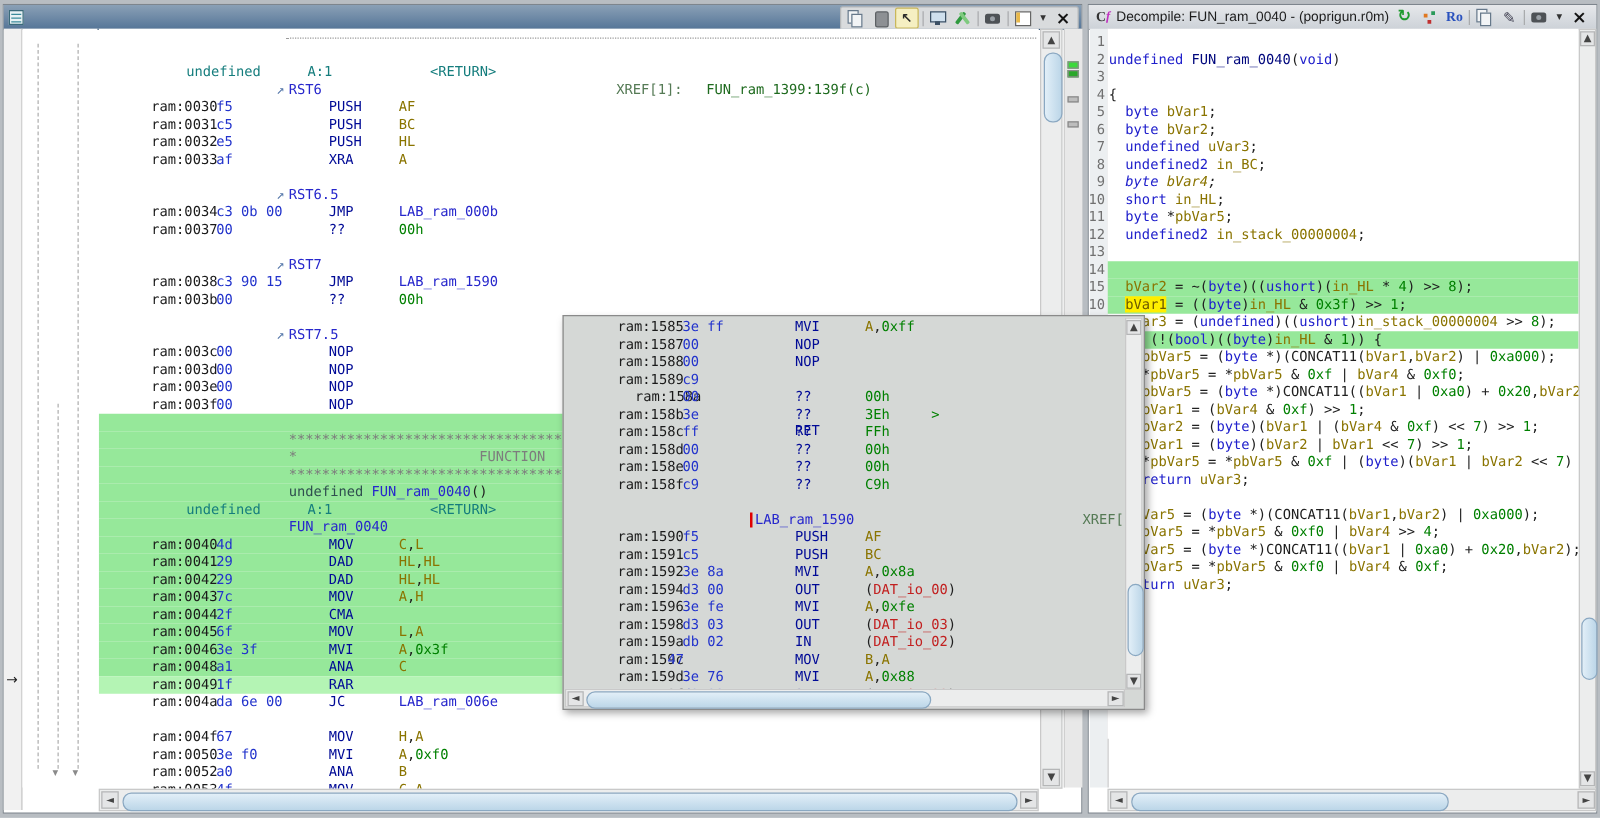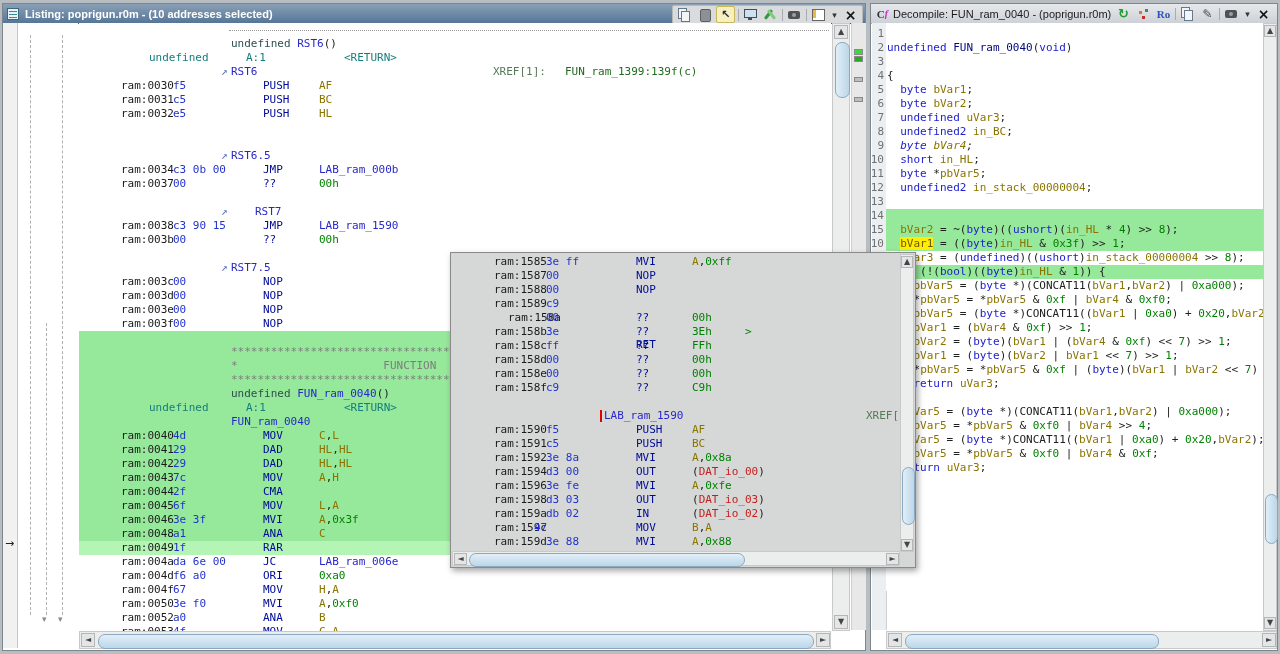--- a/index.html
+++ b/index.html
@@ -90,21 +90,20 @@
          border:1px solid #8a8a8a;box-sizing:border-box;z-index:50;box-shadow:2px 3px 6px rgba(0,0,0,.35);}
 </style>
 </head>
 <body>
 
 <div id="screen">
 
   <div class="win" id="listing-win" style="left:2px;top:3px;width:864px;height:648px;">
     <div class="titlebar tb-blue">
       <span class="doc-ic"></span>
-      <span class="tb-title">Listing: poprigun.r0m - (10 addresses selected)</span>
       <div class="tb-icons" id="listing-toolbar">
           <span class="ic ic-copy"></span>
           <span class="ic ic-paste"></span>
           <span class="ic ic-cursor">↖</span>
           <span class="sep"></span>
           <span class="ic ic-monitor"></span>
           <span class="ic ic-markup"></span>
           <span class="sep"></span>
           <span class="ic ic-camera"></span>
           <span class="sep"></span>
@@ -120,32 +119,32 @@
     <div style="position:absolute;left:15px;top:19px;width:60px;bottom:20px;background:#fff;">
       <div class="dashv" style="left:12px;top:12px;height:580px;"></div>
       <div class="dashv" style="left:28px;top:300px;height:292px;"></div>
       <div class="dashv" style="left:44px;top:12px;height:580px;"></div>
       <div class="arrowglyph" style="left:24px;top:589px;">▾</div>
       <div class="arrowglyph" style="left:40px;top:589px;">▾</div>
     </div>
 
     <div class="rowhost" id="listing-rows" style="left:76px;top:19px;width:752px;height:608px;">
         <div class="lrow" style="top: 0px;"><div class="dotline"></div></div>
-        <div class="lrow" style="top: 14px;"><span class="cspan" style="left: 152px;"><span class="c-kw">undefined </span><span class="c-fn">RST6</span><span class="c-tail">()</span></span></div>
         <div class="lrow" style="top: 28px;"><span class="cspan c-proto" style="left: 70px;">undefined</span><span class="cspan c-proto" style="left: 167px;">A:1</span><span class="cspan c-proto" style="left: 265px;">&lt;RETURN&gt;</span></div>
         <div class="lrow" style="top: 42px;"><span class="cspan c-ar" style="left: 142px;">↗</span><span class="cspan tk-l" style="left: 152px;">RST6</span><span class="cspan c-x1" style="left: 414px;">XREF[1]:</span><span class="cspan c-x2" style="left: 486px;">FUN_ram_1399:139f(c)</span></div>
         <div class="lrow" style="top: 56px;"><span class="cspan c-a" style="left: 42px;">ram:0030</span><span class="cspan c-b" style="left: 94px;">f5</span><span class="cspan c-m" style="left: 184px;">PUSH</span><span class="cspan" style="left: 240px;"><span class="tk-r">AF</span></span></div>
         <div class="lrow" style="top: 70px;"><span class="cspan c-a" style="left: 42px;">ram:0031</span><span class="cspan c-b" style="left: 94px;">c5</span><span class="cspan c-m" style="left: 184px;">PUSH</span><span class="cspan" style="left: 240px;"><span class="tk-r">BC</span></span></div>
         <div class="lrow" style="top: 84px;"><span class="cspan c-a" style="left: 42px;">ram:0032</span><span class="cspan c-b" style="left: 94px;">e5</span><span class="cspan c-m" style="left: 184px;">PUSH</span><span class="cspan" style="left: 240px;"><span class="tk-r">HL</span></span></div>
+        <div class="lrow" style="top: 98px;"><span class="cspan c-a" style="left: 42px;">ram:0033</span><span class="cspan c-b" style="left: 94px;">af</span><span class="cspan c-m" style="left: 184px;">XRA</span><span class="cspan" style="left: 240px;"><span class="tk-r">A</span></span></div>
         <div class="lrow" style="top: 112px;"></div>
         <div class="lrow" style="top: 126px;"><span class="cspan c-ar" style="left: 142px;">↗</span><span class="cspan tk-l" style="left: 152px;">RST6.5</span></div>
         <div class="lrow" style="top: 140px;"><span class="cspan c-a" style="left: 42px;">ram:0034</span><span class="cspan c-b" style="left: 94px;">c3 0b 00</span><span class="cspan c-m" style="left: 184px;">JMP</span><span class="cspan" style="left: 240px;"><span class="tk-l">LAB_ram_000b</span></span></div>
         <div class="lrow" style="top: 154px;"><span class="cspan c-a" style="left: 42px;">ram:0037</span><span class="cspan c-b" style="left: 94px;">00</span><span class="cspan c-m" style="left: 184px;">??</span><span class="cspan" style="left: 240px;"><span class="tk-c">00h</span></span></div>
         <div class="lrow" style="top: 168px;"></div>
-        <div class="lrow" style="top: 182px;"><span class="cspan c-ar" style="left: 142px;">↗</span><span class="cspan tk-l" style="left: 152px; margin-left: 24px;">RST7</span></div>
+        <div class="lrow" style="top: 182px;"><span class="cspan c-ar" style="left: 142px;">↗</span><span class="cspan tk-l" style="left: 152px;">RST7</span></div>
         <div class="lrow" style="top: 196px;"><span class="cspan c-a" style="left: 42px;">ram:0038</span><span class="cspan c-b" style="left: 94px;">c3 90 15</span><span class="cspan c-m" style="left: 184px;">JMP</span><span class="cspan" style="left: 240px;"><span class="tk-l">LAB_ram_1590</span></span></div>
         <div class="lrow" style="top: 210px;"><span class="cspan c-a" style="left: 42px;">ram:003b</span><span class="cspan c-b" style="left: 94px;">00</span><span class="cspan c-m" style="left: 184px;">??</span><span class="cspan" style="left: 240px;"><span class="tk-c">00h</span></span></div>
         <div class="lrow" style="top: 224px;"></div>
         <div class="lrow" style="top: 238px;"><span class="cspan c-ar" style="left: 142px;">↗</span><span class="cspan tk-l" style="left: 152px;">RST7.5</span></div>
         <div class="lrow" style="top: 252px;"><span class="cspan c-a" style="left: 42px;">ram:003c</span><span class="cspan c-b" style="left: 94px;">00</span><span class="cspan c-m" style="left: 184px;">NOP</span><span class="cspan" style="left: 240px;"></span></div>
         <div class="lrow" style="top: 266px;"><span class="cspan c-a" style="left: 42px;">ram:003d</span><span class="cspan c-b" style="left: 94px;">00</span><span class="cspan c-m" style="left: 184px;">NOP</span><span class="cspan" style="left: 240px;"></span></div>
         <div class="lrow" style="top: 280px;"><span class="cspan c-a" style="left: 42px;">ram:003e</span><span class="cspan c-b" style="left: 94px;">00</span><span class="cspan c-m" style="left: 184px;">NOP</span><span class="cspan" style="left: 240px;"></span></div>
         <div class="lrow" style="top: 294px;"><span class="cspan c-a" style="left: 42px;">ram:003f</span><span class="cspan c-b" style="left: 94px;">00</span><span class="cspan c-m" style="left: 184px;">NOP</span><span class="cspan" style="left: 240px;"></span></div>
         <div class="lrow sel" style="top: 308px;"></div>
         <div class="lrow sel" style="top: 322px;"><span class="cspan c-cmt" style="left: 152px;">**************************************************</span></div>
@@ -157,21 +156,20 @@
         <div class="lrow sel" style="top: 406px;"><span class="cspan c-a" style="left: 42px;">ram:0040</span><span class="cspan c-b" style="left: 94px;">4d</span><span class="cspan c-m" style="left: 184px;">MOV</span><span class="cspan" style="left: 240px;"><span class="tk-r">C</span><span class="tk-p">,</span><span class="tk-r">L</span></span></div>
         <div class="lrow sel" style="top: 420px;"><span class="cspan c-a" style="left: 42px;">ram:0041</span><span class="cspan c-b" style="left: 94px;">29</span><span class="cspan c-m" style="left: 184px;">DAD</span><span class="cspan" style="left: 240px;"><span class="tk-r">HL</span><span class="tk-p">,</span><span class="tk-r">HL</span></span></div>
         <div class="lrow sel" style="top: 434px;"><span class="cspan c-a" style="left: 42px;">ram:0042</span><span class="cspan c-b" style="left: 94px;">29</span><span class="cspan c-m" style="left: 184px;">DAD</span><span class="cspan" style="left: 240px;"><span class="tk-r">HL</span><span class="tk-p">,</span><span class="tk-r">HL</span></span></div>
         <div class="lrow sel" style="top: 448px;"><span class="cspan c-a" style="left: 42px;">ram:0043</span><span class="cspan c-b" style="left: 94px;">7c</span><span class="cspan c-m" style="left: 184px;">MOV</span><span class="cspan" style="left: 240px;"><span class="tk-r">A</span><span class="tk-p">,</span><span class="tk-r">H</span></span></div>
         <div class="lrow sel" style="top: 462px;"><span class="cspan c-a" style="left: 42px;">ram:0044</span><span class="cspan c-b" style="left: 94px;">2f</span><span class="cspan c-m" style="left: 184px;">CMA</span><span class="cspan" style="left: 240px;"></span></div>
         <div class="lrow sel" style="top: 476px;"><span class="cspan c-a" style="left: 42px;">ram:0045</span><span class="cspan c-b" style="left: 94px;">6f</span><span class="cspan c-m" style="left: 184px;">MOV</span><span class="cspan" style="left: 240px;"><span class="tk-r">L</span><span class="tk-p">,</span><span class="tk-r">A</span></span></div>
         <div class="lrow sel" style="top: 490px;"><span class="cspan c-a" style="left: 42px;">ram:0046</span><span class="cspan c-b" style="left: 94px;">3e 3f</span><span class="cspan c-m" style="left: 184px;">MVI</span><span class="cspan" style="left: 240px;"><span class="tk-r">A</span><span class="tk-p">,</span><span class="tk-c">0x3f</span></span></div>
         <div class="lrow sel" style="top: 504px;"><span class="cspan c-a" style="left: 42px;">ram:0048</span><span class="cspan c-b" style="left: 94px;">a1</span><span class="cspan c-m" style="left: 184px;">ANA</span><span class="cspan" style="left: 240px;"><span class="tk-r">C</span></span></div>
         <div class="lrow cur" style="top: 518px;"><span class="cspan c-a" style="left: 42px;">ram:0049</span><span class="cspan c-b" style="left: 94px;">1f</span><span class="cspan c-m" style="left: 184px;">RAR</span><span class="cspan" style="left: 240px;"></span></div>
         <div class="lrow" style="top: 532px;"><span class="cspan c-a" style="left: 42px;">ram:004a</span><span class="cspan c-b" style="left: 94px;">da 6e 00</span><span class="cspan c-m" style="left: 184px;">JC</span><span class="cspan" style="left: 240px;"><span class="tk-l">LAB_ram_006e</span></span></div>
-        <div class="lrow" style="top: 546px;"><span class="cspan c-a" style="left: 42px;">ram:004d</span><span class="cspan c-b" style="left: 94px;">f6 a0</span><span class="cspan c-m" style="left: 184px;">ORI</span><span class="cspan" style="left: 240px;"><span class="tk-c">0xa0</span></span></div>
         <div class="lrow" style="top: 560px;"><span class="cspan c-a" style="left: 42px;">ram:004f</span><span class="cspan c-b" style="left: 94px;">67</span><span class="cspan c-m" style="left: 184px;">MOV</span><span class="cspan" style="left: 240px;"><span class="tk-r">H</span><span class="tk-p">,</span><span class="tk-r">A</span></span></div>
         <div class="lrow" style="top: 574px;"><span class="cspan c-a" style="left: 42px;">ram:0050</span><span class="cspan c-b" style="left: 94px;">3e f0</span><span class="cspan c-m" style="left: 184px;">MVI</span><span class="cspan" style="left: 240px;"><span class="tk-r">A</span><span class="tk-p">,</span><span class="tk-c">0xf0</span></span></div>
         <div class="lrow" style="top: 588px;"><span class="cspan c-a" style="left: 42px;">ram:0052</span><span class="cspan c-b" style="left: 94px;">a0</span><span class="cspan c-m" style="left: 184px;">ANA</span><span class="cspan" style="left: 240px;"><span class="tk-r">B</span></span></div>
         <div class="lrow" style="top: 602px;"><span class="cspan c-a" style="left: 42px;">ram:0053</span><span class="cspan c-b" style="left: 94px;">4f</span><span class="cspan c-m" style="left: 184px;">MOV</span><span class="cspan" style="left: 240px;"><span class="tk-r">C</span><span class="tk-p">,</span><span class="tk-r">A</span></span></div>
       </div>
 
     <div class="track" style="left:829px;top:19px;width:18px;height:608px;">
       <div class="sbtn" style="left:1px;top:1px;">▲</div>
       <div class="thumbv" style="left:2px;top:18px;width:13px;height:54px;"></div>
       <div class="sbtn" style="left:1px;top:591px;">▼</div>
@@ -314,21 +312,21 @@
         <div class="lrow" style="top: 140px;"></div>
         <div class="lrow" style="top: 154px;"><span class="caret-red" style="left: 148px;"></span><span class="cspan tk-l" style="left: 152px;">LAB_ram_1590</span><span class="cspan c-x1" style="left: 414px;">XREF[1]:</span></div>
         <div class="lrow" style="top: 168px;"><span class="cspan c-a" style="left: 42px;">ram:1590</span><span class="cspan c-b" style="left: 94px;">f5</span><span class="cspan c-m" style="left: 184px;">PUSH</span><span class="cspan" style="left: 240px;"><span class="tk-r">AF</span></span></div>
         <div class="lrow" style="top: 182px;"><span class="cspan c-a" style="left: 42px;">ram:1591</span><span class="cspan c-b" style="left: 94px;">c5</span><span class="cspan c-m" style="left: 184px;">PUSH</span><span class="cspan" style="left: 240px;"><span class="tk-r">BC</span></span></div>
         <div class="lrow" style="top: 196px;"><span class="cspan c-a" style="left: 42px;">ram:1592</span><span class="cspan c-b" style="left: 94px;">3e 8a</span><span class="cspan c-m" style="left: 184px;">MVI</span><span class="cspan" style="left: 240px;"><span class="tk-r">A</span><span class="tk-p">,</span><span class="tk-c">0x8a</span></span></div>
         <div class="lrow" style="top: 210px;"><span class="cspan c-a" style="left: 42px;">ram:1594</span><span class="cspan c-b" style="left: 94px;">d3 00</span><span class="cspan c-m" style="left: 184px;">OUT</span><span class="cspan" style="left: 240px;"><span class="tk-p">(</span><span class="tk-d">DAT_io_00</span><span class="tk-p">)</span></span></div>
         <div class="lrow" style="top: 224px;"><span class="cspan c-a" style="left: 42px;">ram:1596</span><span class="cspan c-b" style="left: 94px;">3e fe</span><span class="cspan c-m" style="left: 184px;">MVI</span><span class="cspan" style="left: 240px;"><span class="tk-r">A</span><span class="tk-p">,</span><span class="tk-c">0xfe</span></span></div>
         <div class="lrow" style="top: 238px;"><span class="cspan c-a" style="left: 42px;">ram:1598</span><span class="cspan c-b" style="left: 94px;">d3 03</span><span class="cspan c-m" style="left: 184px;">OUT</span><span class="cspan" style="left: 240px;"><span class="tk-p">(</span><span class="tk-d">DAT_io_03</span><span class="tk-p">)</span></span></div>
         <div class="lrow" style="top: 252px;"><span class="cspan c-a" style="left: 42px;">ram:159a</span><span class="cspan c-b" style="left: 94px;">db 02</span><span class="cspan c-m" style="left: 184px;">IN</span><span class="cspan" style="left: 240px;"><span class="tk-p">(</span><span class="tk-d">DAT_io_02</span><span class="tk-p">)</span></span></div>
         <div class="lrow" style="top: 266px;"><span class="cspan c-a" style="left: 42px;">ram:159c</span><span class="cspan c-b" style="left: 82px;">47</span><span class="cspan c-m" style="left: 184px;">MOV</span><span class="cspan" style="left: 240px;"><span class="tk-r">B</span><span class="tk-p">,</span><span class="tk-r">A</span></span></div>
-        <div class="lrow" style="top: 280px;"><span class="cspan c-a" style="left: 42px;">ram:159d</span><span class="cspan c-b" style="left: 94px;">3e 88</span><span class="cspan c-m" style="left: 184px;">MVI</span><span class="cspan" style="left: 240px;"><span class="tk-r">A</span><span class="tk-p">,</span><span class="tk-c">0x88</span></span></div>
+        <div class="lrow" style="top: 280px;"><span class="cspan c-a" style="left: 42px;">ram:159d</span><span class="cspan c-b" style="left: 94px;">3e 76</span><span class="cspan c-m" style="left: 184px;">MVI</span><span class="cspan" style="left: 240px;"><span class="tk-r">A</span><span class="tk-p">,</span><span class="tk-c">0x88</span></span></div>
         <div class="lrow" style="top: 294px;"><span class="cspan c-a" style="left: 42px;">ram:159f</span><span class="cspan c-b" style="left: 94px;">d3 00</span><span class="cspan c-m" style="left: 184px;">OUT</span><span class="cspan" style="left: 240px;"><span class="tk-p">(</span><span class="tk-d">DAT_io_00</span><span class="tk-p">)</span></span></div>
       </div>
 
     <div class="track" style="position:absolute;right:1px;top:1px;width:14px;height:298px;">
       <div class="sbtn" style="left:0;top:1px;width:12px;height:12px;">▲</div>
       <div class="thumbv" style="left:1px;top:212px;width:11px;height:56px;"></div>
       <div class="sbtn" style="left:0;top:284px;width:12px;height:12px;">▼</div>
     </div>
 
     <div class="track" style="position:absolute;left:1px;bottom:1px;width:448px;height:15px;">

